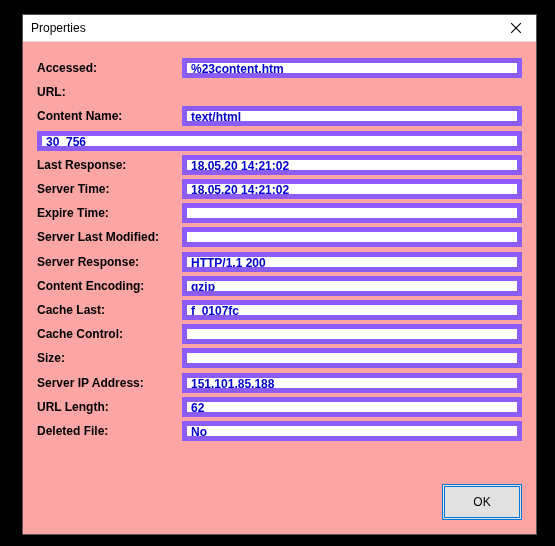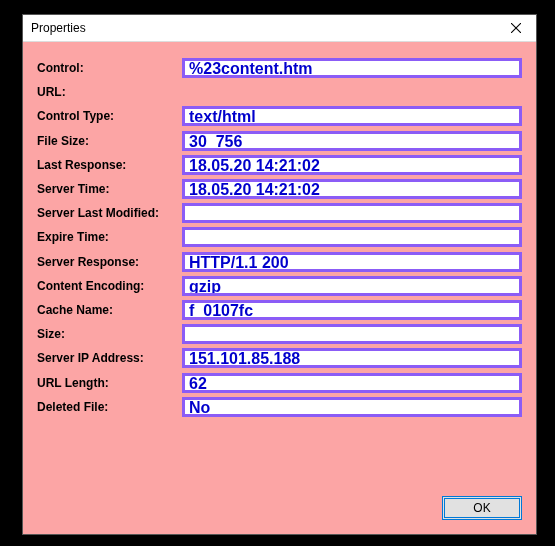--- a/index.html
+++ b/index.html
@@ -57,38 +57,38 @@
   .lbl {
     width: 145px;
     font-weight: bold;
     color: #000;
     font-size: 12px;
     white-space: nowrap;
   }
   .val {
     flex: 1;
     height: 20px;
-    border: 3px solid #8b5cf6;
+    border: 5px solid #8b5cf6;
     background: #fff;
     color: #0000cc;
     font-weight: bold;
-    font-size: 16px;
+    font-size: 12px;
     padding: 2px 4px 0 4px;
     overflow: hidden;
     white-space: nowrap;
     font-family: Arial, sans-serif;
   }
   .footer {
     padding: 6px 14px 14px 0;
     display: flex;
     justify-content: flex-end;
   }
   .ok-btn {
     width: 80px;
-    height: 24px;
+    height: 36px;
     background: #e1e1e1;
     border: 1px solid #0078d7;
     outline: 1px solid #0078d7;
     outline-offset: -3px;
     font-size: 12px;
     color: #000;
     cursor: pointer;
     display: flex;
     align-items: center;
     justify-content: center;
@@ -103,61 +103,64 @@
     <span class="title">Properties</span>
     <div class="close-btn">
       <svg viewBox="0 0 10 10">
         <line x1="0" y1="0" x2="10" y2="10" stroke="#000" stroke-width="1.1"></line>
         <line x1="10" y1="0" x2="0" y2="10" stroke="#000" stroke-width="1.1"></line>
       </svg>
     </div>
   </div>
   <div class="content">
     <div class="row">
-        <span class="lbl">Control:</span>
+        <span class="lbl">Accessed:</span>
         <input class="val" readonly="" value="%23content.htm" style="">
       </div>
     <div class="row">
         <span class="lbl">URL:</span>
       </div>
     <div class="row">
-        <span class="lbl">Control Type:</span>
+        <span class="lbl">Content Name:</span>
         <input class="val" readonly="" value="text/html" style="">
       </div>
     <div class="row">
-        <span class="lbl">File Size:</span>
         <input class="val" readonly="" value="30&nbsp;&nbsp;756" style="">
       </div>
     <div class="row">
         <span class="lbl">Last Response:</span>
         <input class="val" readonly="" value="18.05.20 14:21:02" style="">
       </div>
     <div class="row">
         <span class="lbl">Server Time:</span>
         <input class="val" readonly="" value="18.05.20 14:21:02" style="">
       </div>
     <div class="row">
-        <span class="lbl">Server Last Modified:</span>
+        <span class="lbl">Expire Time:</span>
         <input class="val" readonly="" value="" style="">
       </div>
     <div class="row">
-        <span class="lbl">Expire Time:</span>
+        <span class="lbl">Server Last Modified:</span>
         <input class="val" readonly="" value="" style="">
       </div>
     <div class="row">
         <span class="lbl">Server Response:</span>
         <input class="val" readonly="" value="HTTP/1.1 200" style="">
       </div>
     <div class="row">
         <span class="lbl">Content Encoding:</span>
         <input class="val" readonly="" value="gzip" style="">
       </div>
     <div class="row">
-        <span class="lbl">Cache Name:</span>
+        <span class="lbl">Cache Last:</span>
         <input class="val" readonly="" value="f_0107fc" style="">
+      </div>
+    <div class="row">
+        <span class="lbl">Cache Control:</span>
+        <input class="val" readonly="" value="" style="">
       </div>
     <div class="row">
         <span class="lbl">Size:</span>
         <input class="val" readonly="" value="" style="">
       </div>
     <div class="row">
         <span class="lbl">Server IP Address:</span>
         <input class="val" readonly="" value="151.101.85.188" style="">
       </div>
     <div class="row">

